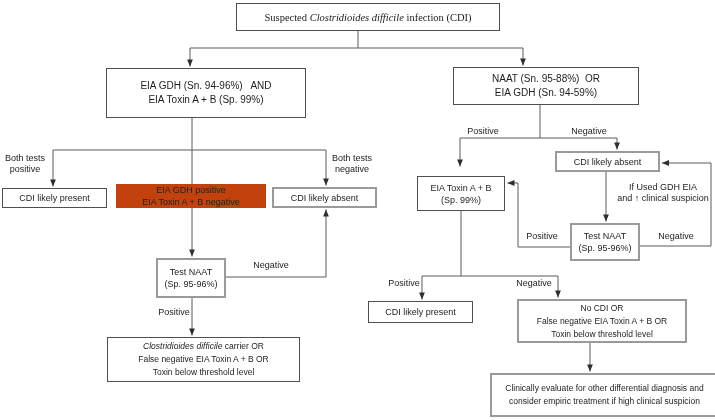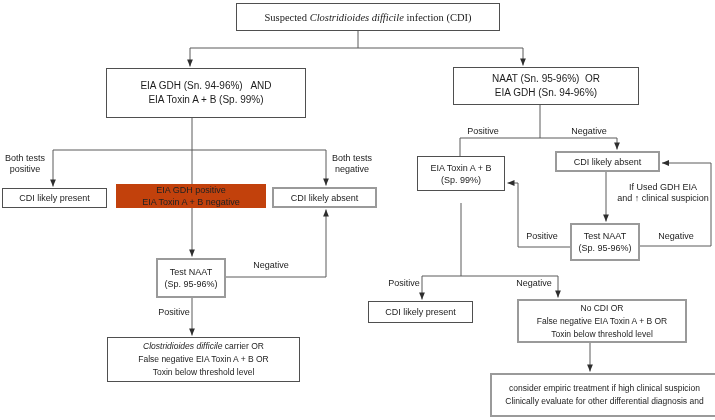--- a/index.html
+++ b/index.html
@@ -60,22 +60,22 @@
   <div class="box serif" style="left:236px;top:3px;width:264px;height:28px;">
     <div class="ln"><span>Suspected </span><span class="it">Clostridioides difficile</span><span> infection (CDI)</span></div>
   </div>
 
   <div class="box fs10" style="left:106px;top:68px;width:200px;height:50px;">
     <div class="ln">EIA GDH (Sn. 94-96%)   AND</div>
     <div class="ln">EIA Toxin A + B (Sp. 99%)</div>
   </div>
 
   <div class="box fs10" style="left:453px;top:67px;width:186px;height:38px;">
-    <div class="ln">NAAT (Sn. 95-96%)  OR</div>
-    <div class="ln">EIA GDH (Sn. 94-96%)</div>
+    <div class="ln">NAAT (Sn. 95-88%)  OR</div>
+    <div class="ln">EIA GDH (Sn. 94-59%)</div>
   </div>
 
   <div class="box" style="left:2px;top:188px;width:105px;height:20px;">
     <div class="ln">CDI likely present</div>
   </div>
 
   <div class="box gray" style="left:272px;top:187px;width:105px;height:21px;">
     <div class="ln">CDI likely absent</div>
   </div>
 
@@ -83,21 +83,21 @@
     <div class="ln">Test NAAT</div>
     <div class="ln">(Sp. 95-96%)</div>
   </div>
 
   <div class="box fs85" style="left:95px;top:337px;width:193px;height:45px;">
     <div class="ln"><span class="it">Clostridioides difficile</span><span> carrier OR</span></div>
     <div class="ln">False negative EIA Toxin A + B OR</div>
     <div class="ln">Toxin below threshold level</div>
   </div>
 
-  <div class="box" style="left:417px;top:156px;width:88px;height:35px;">
+  <div class="box" style="left:417px;top:176px;width:88px;height:35px;">
     <div class="ln">EIA Toxin A + B</div>
     <div class="ln">(Sp. 99%)</div>
   </div>
 
   <div class="box gray" style="left:555px;top:151px;width:105px;height:21px;">
     <div class="ln">CDI likely absent</div>
   </div>
 
   <div class="box gray" style="left:570px;top:223px;width:70px;height:38px;">
     <div class="ln">Test NAAT</div>
@@ -108,22 +108,22 @@
     <div class="ln">CDI likely present</div>
   </div>
 
   <div class="box gray fs85" style="left:505px;top:299px;width:170px;height:44px;">
     <div class="ln">No CDI OR</div>
     <div class="ln">False negative EIA Toxin A + B OR</div>
     <div class="ln">Toxin below threshold level</div>
   </div>
 
   <div class="box gray fs85" style="left:478px;top:373px;width:229px;height:44px;">
+    <div class="ln">Clinically evaluate for other differential diagnosis and</div>
     <div class="ln">consider empiric treatment if high clinical suspicion</div>
-    <div class="ln">Clinically evaluate for other differential diagnosis and</div>
   </div>
 
   <div class="lbl" style="left:0px;top:153px;width:50px;">
     <div>Both tests</div>
     <div>positive</div>
   </div>
 
   <div class="lbl" style="left:326px;top:153px;width:52px;">
     <div>Both tests</div>
     <div>negative</div>

